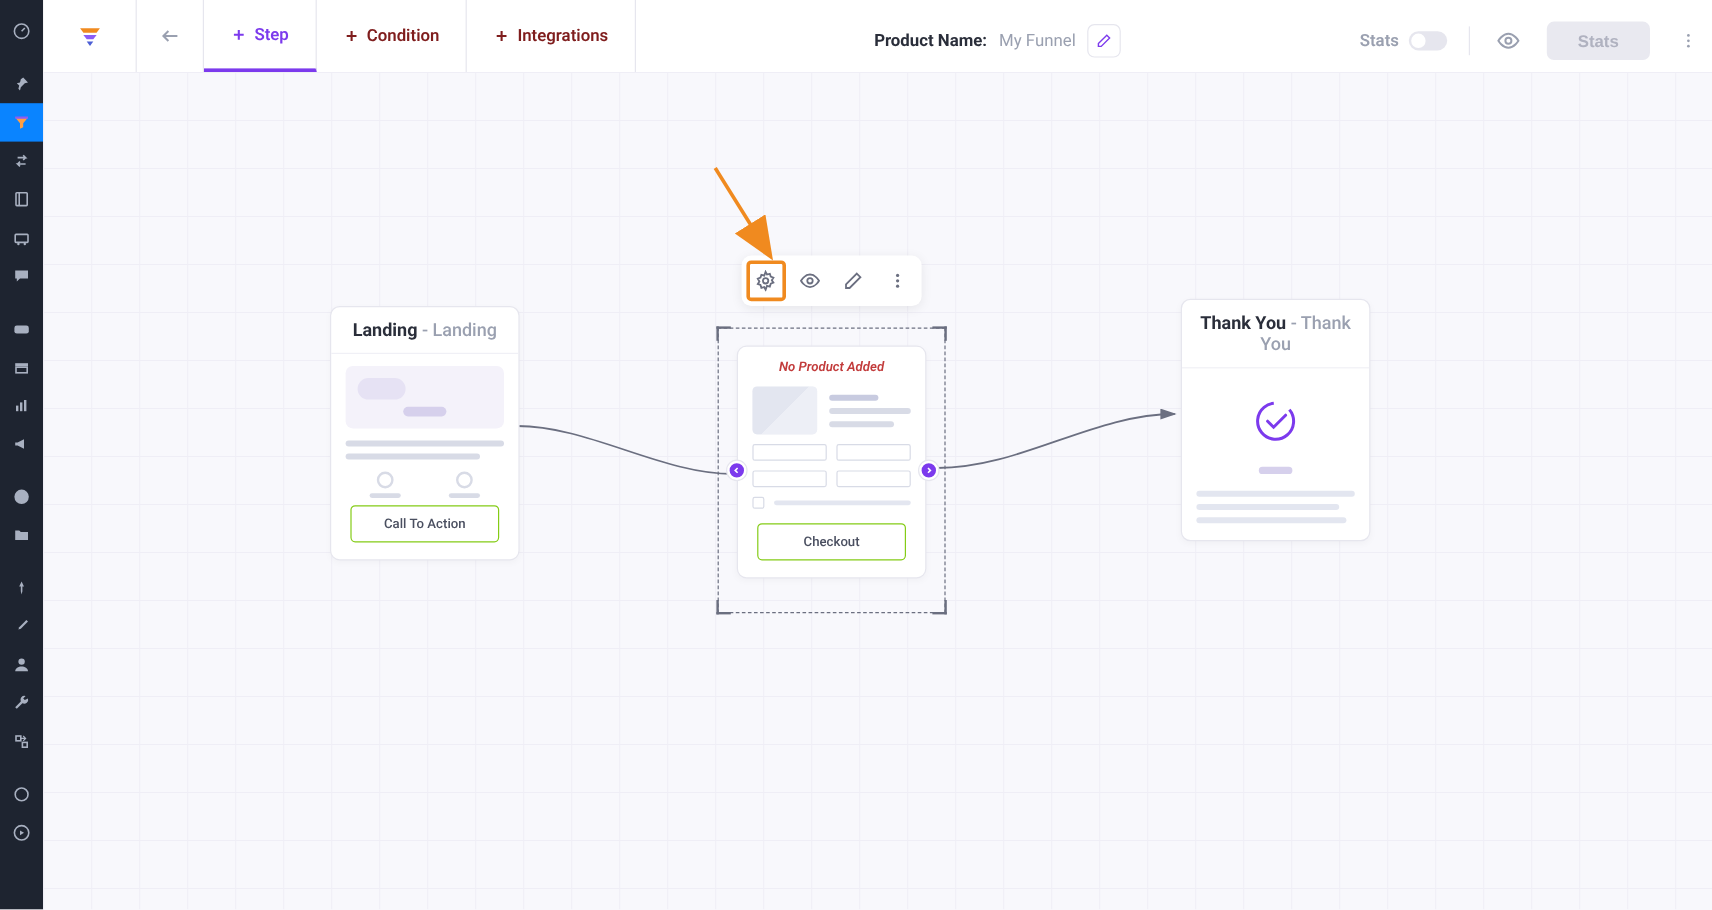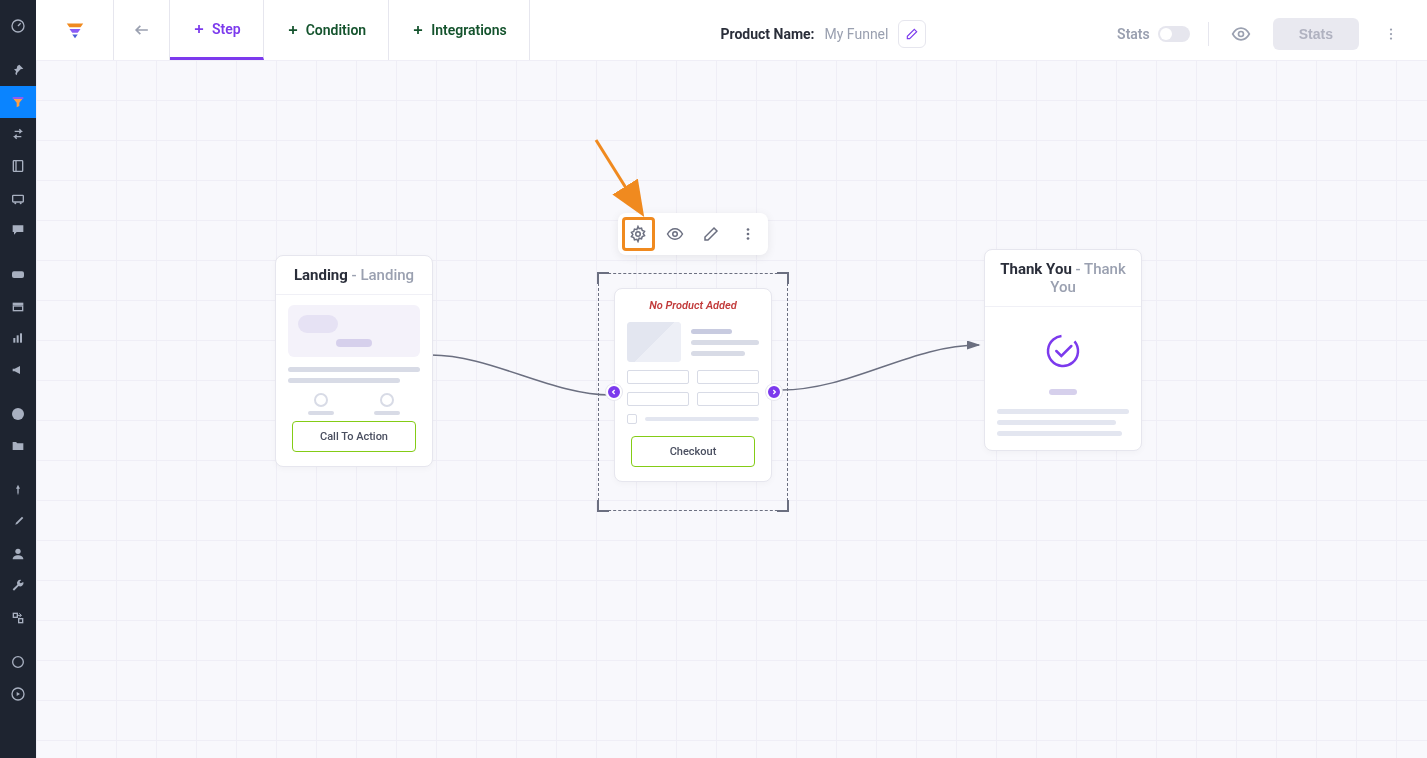--- a/index.html
+++ b/index.html
@@ -5,28 +5,28 @@
 * { box-sizing: border-box; margin: 0; padding: 0; }
 body { font-family: -apple-system,BlinkMacSystemFont,"Segoe UI",Roboto,sans-serif; background:#f8f8fc; width:1427px; height:758px; overflow:hidden; position:relative; }
 .sidebar { position:absolute; left:0; top:0; width:36px; height:758px; background:#1e2430; display:flex; flex-direction:column; align-items:center; padding-top:10px; gap:0; }
 .sidebar-item { width:36px; height:32px; display:flex; align-items:center; justify-content:center; color:#a8b0c0; cursor:pointer; }
 .sidebar-item.active { background:#0a84ff; color:#fff; position:relative; }
 .sidebar-item svg { width:16px; height:16px; }
 .sidebar-sep { height:12px; }
 .topbar { position:absolute; left:36px; top:0; right:0; height:68px; background:#fff; border-bottom:1px solid #e6e6ee; display:flex; }
 .logo-cell { width:78px; height:60px; display:flex; align-items:center; justify-content:center; border-right:1px solid #e6e6ee; }
 .back-cell { width:56px; height:60px; display:flex; align-items:center; justify-content:center; border-right:1px solid #e6e6ee; cursor:pointer; }
-.tab { height:60px; padding:0 22px; display:flex; align-items:center; gap:6px; border-right:1px solid #e6e6ee; cursor:pointer; font-size:14px; font-weight:600; color:#14532d; }
+.tab { height:60px; padding:0 22px; display:flex; align-items:center; gap:6px; border-right:1px solid #e6e6ee; cursor:pointer; font-size:14px; font-weight:600; color:#7f1d1d; }
 .tab.active { color:#7c3aed; border-bottom:3px solid #7c3aed; }
 .tab svg { width:14px; height:14px; }
 .topbar-center { flex:1; display:flex; align-items:center; justify-content:center; gap:10px; }
 .funnel-label { font-size:14px; font-weight:700; color:#2a2e3a; }
 .funnel-name { font-size:14px; color:#9aa0b0; }
 .edit-btn { width:28px; height:28px; border:1px solid #e6e6ee; border-radius:6px; display:flex; align-items:center; justify-content:center; cursor:pointer; color:#7c3aed; }
-.topbar-right { display:flex; align-items:center; gap:18px; padding-right:22px; }
+.topbar-right { display:flex; align-items:center; gap:18px; padding-right:6px; }
 .stats-wrap { display:flex; align-items:center; gap:8px; color:#9aa0b0; font-size:14px; font-weight:600; }
 .toggle { width:32px; height:16px; border-radius:10px; background:#e6e6ee; position:relative; cursor:pointer; }
 .toggle::after { content:""; position:absolute; left:2px; top:2px; width:12px; height:12px; border-radius:50%; background:#fff; }
 .vdiv { width:1px; height:24px; background:#e6e6ee; }
 .eye-btn,.more-btn { width:28px; height:28px; display:flex; align-items:center; justify-content:center; color:#9aa0b0; cursor:pointer; }
 .save-btn { padding:8px 26px; background:#e9e9f0; color:#b0b2c0; border-radius:6px; font-size:14px; font-weight:600; cursor:pointer; border:none; }
 .canvas { position:absolute; left:36px; top:60px; right:0; bottom:0; background-image:linear-gradient(#efeef6 1px,transparent 1px),linear-gradient(90deg,#efeef6 1px,transparent 1px); background-size:40px 40px; background-color:#f8f8fc; }
 .node-toolbar { position:absolute; left:618px; top:214px; width:150px; height:42px; background:#fff; border-radius:8px; box-shadow:0 2px 10px rgba(0,0,0,0.08); display:flex; align-items:center; padding:4px; gap:4px; }
 .node-toolbar-btn { width:34px; height:34px; display:flex; align-items:center; justify-content:center; border-radius:4px; color:#6b6f80; cursor:pointer; }
 .node-toolbar-btn.highlighted { border:3px solid #f08a1f; }

